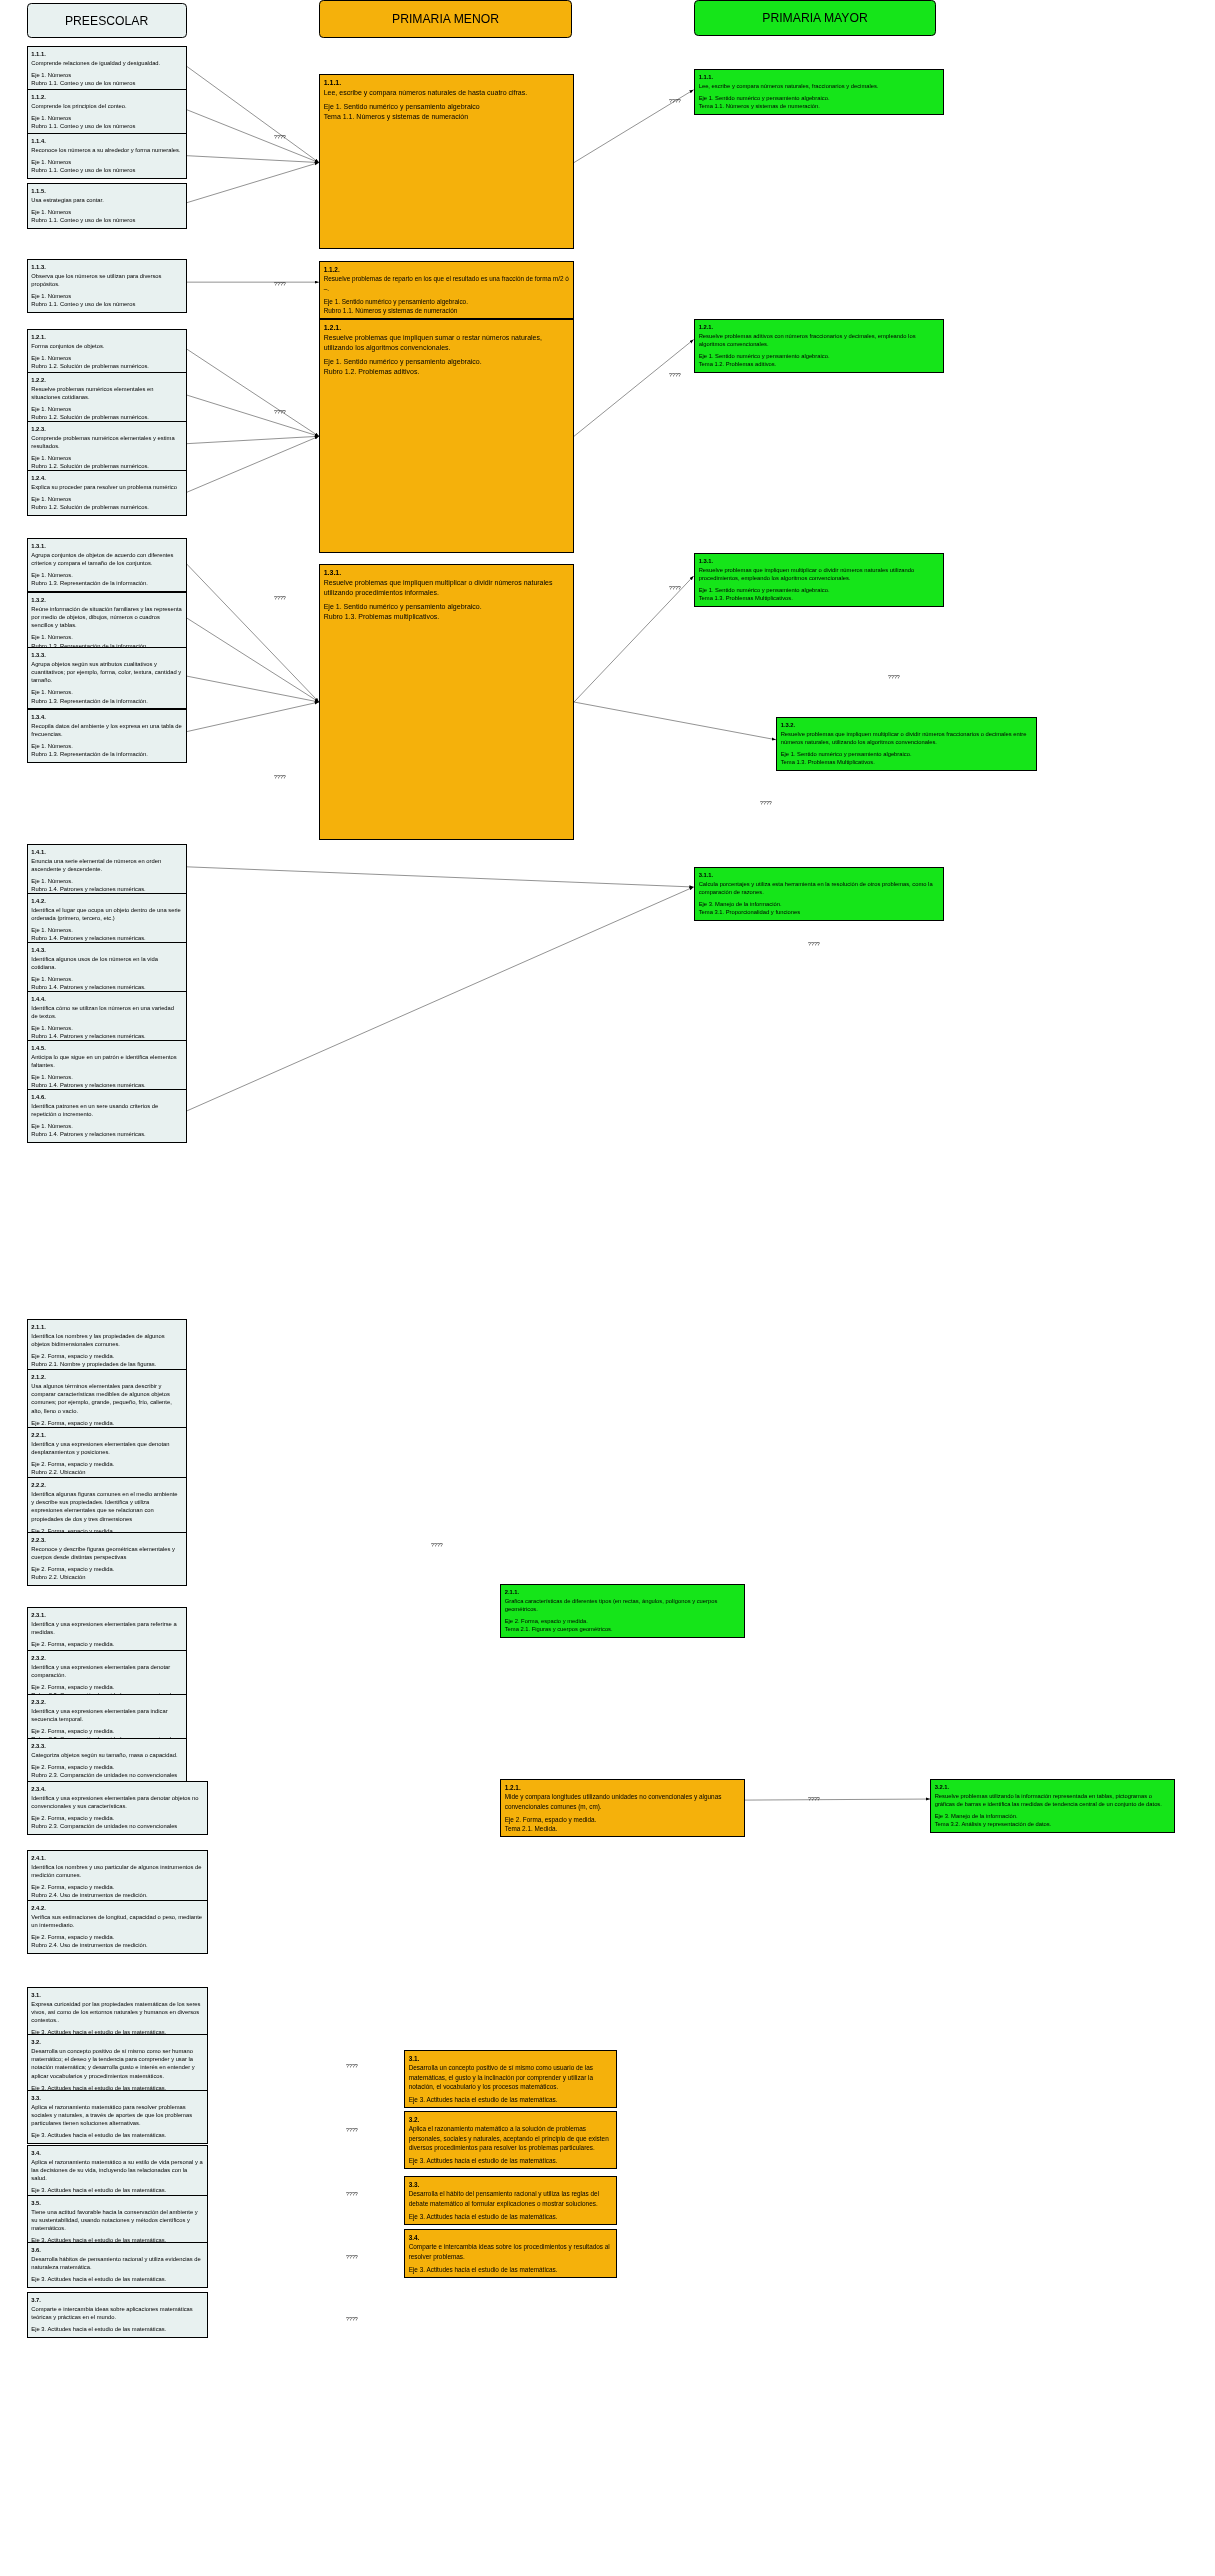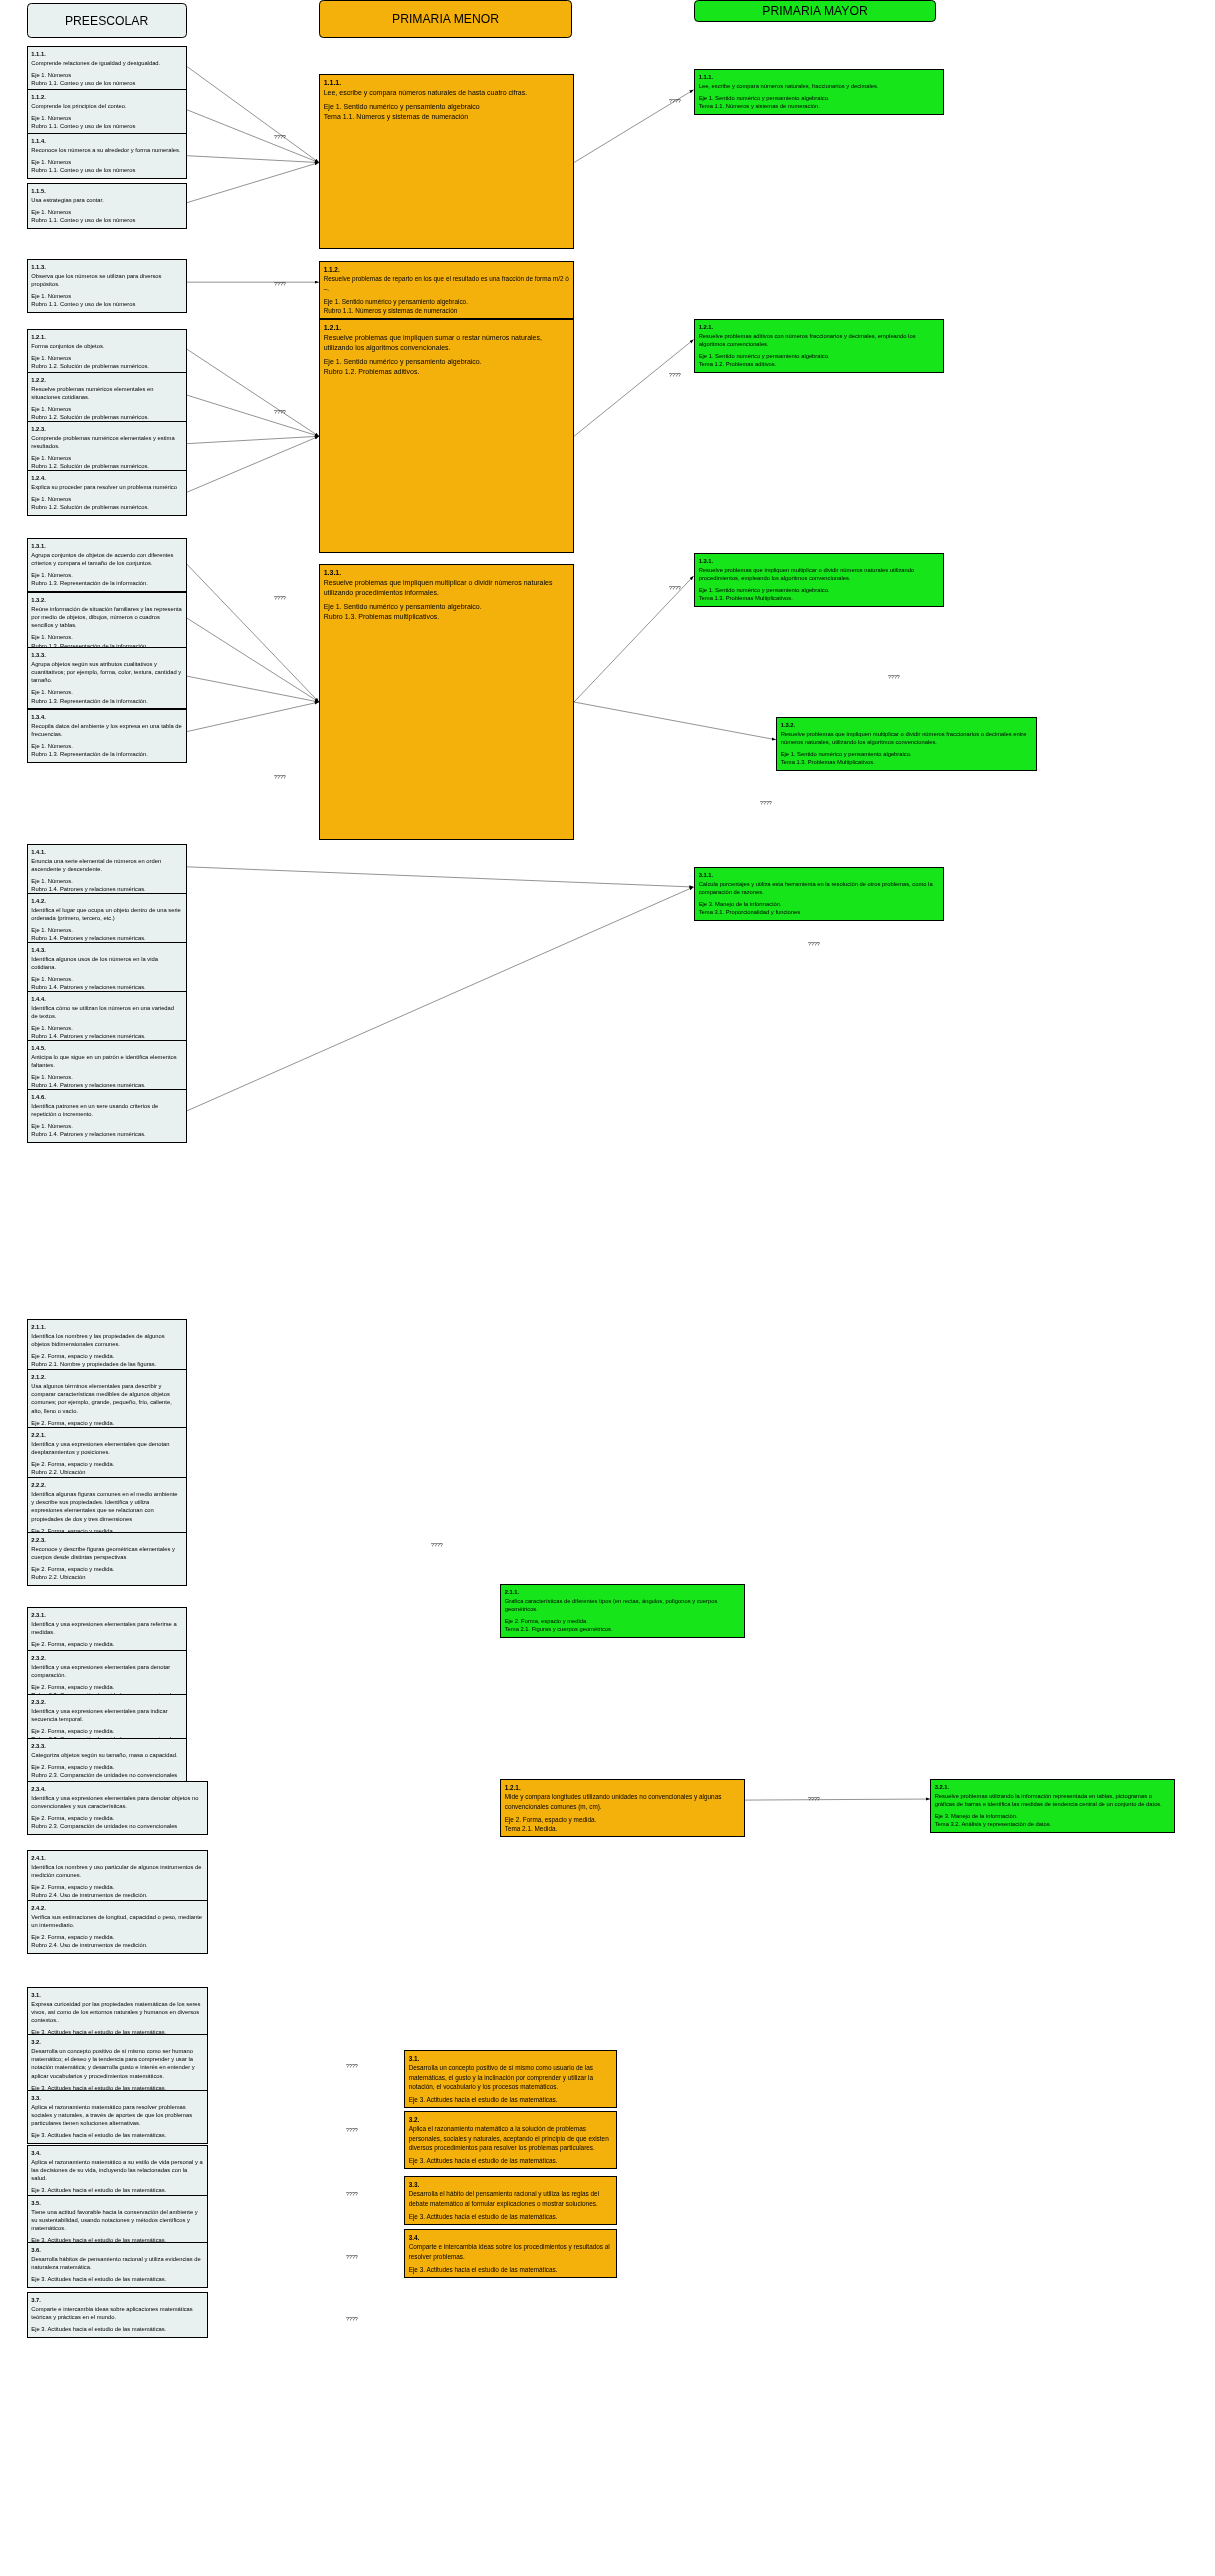--- a/index.html
+++ b/index.html
@@ -50,21 +50,21 @@
       <line x1="350" y1="1630" x2="1305" y2="1668" stroke="#333" stroke-width="1" marker-end="url(#arrow)"></line>
       <line x1="350" y1="2090" x2="1305" y2="1668" stroke="#333" stroke-width="1" marker-end="url(#arrow)"></line>
       <line x1="1400" y1="3386" x2="1750" y2="3384" stroke="#333" stroke-width="1" marker-end="url(#arrow)"></line>
     </svg>
 <div class="header h-pre" style="left: 26.6px; top: 3.2px; width: 160px; height: 35px;">
       <span>PREESCOLAR</span>
     </div>
     <div class="header h-men" style="left: 319px; top: 0px; width: 253px; height: 38px;">
       <span>PRIMARIA MENOR</span>
     </div>
-    <div class="header h-may" style="left: 694px; top: 0px; width: 242px; height: 22px;">
+    <div class="header h-may" style="left: 694px; top: 0px; width: 242px; height: 36px;">
       <span>PRIMARIA MAYOR</span>
     </div>
     <div class="node pre" style="left: 26.6px; top: 46px; width: 160px; min-height: 39px;">
       <span class="line code">1.1.1.</span>
       <span class="line">Comprende relaciones de igualdad y desigualdad.</span>
       <span class="gap"></span>
       <span class="line">Eje 1. Números</span>
       <span class="line">Rubro 1.1. Conteo y uso de los números</span>
     </div>
     <div class="node pre" style="left: 26.6px; top: 89px; width: 160px; min-height: 39px;">

